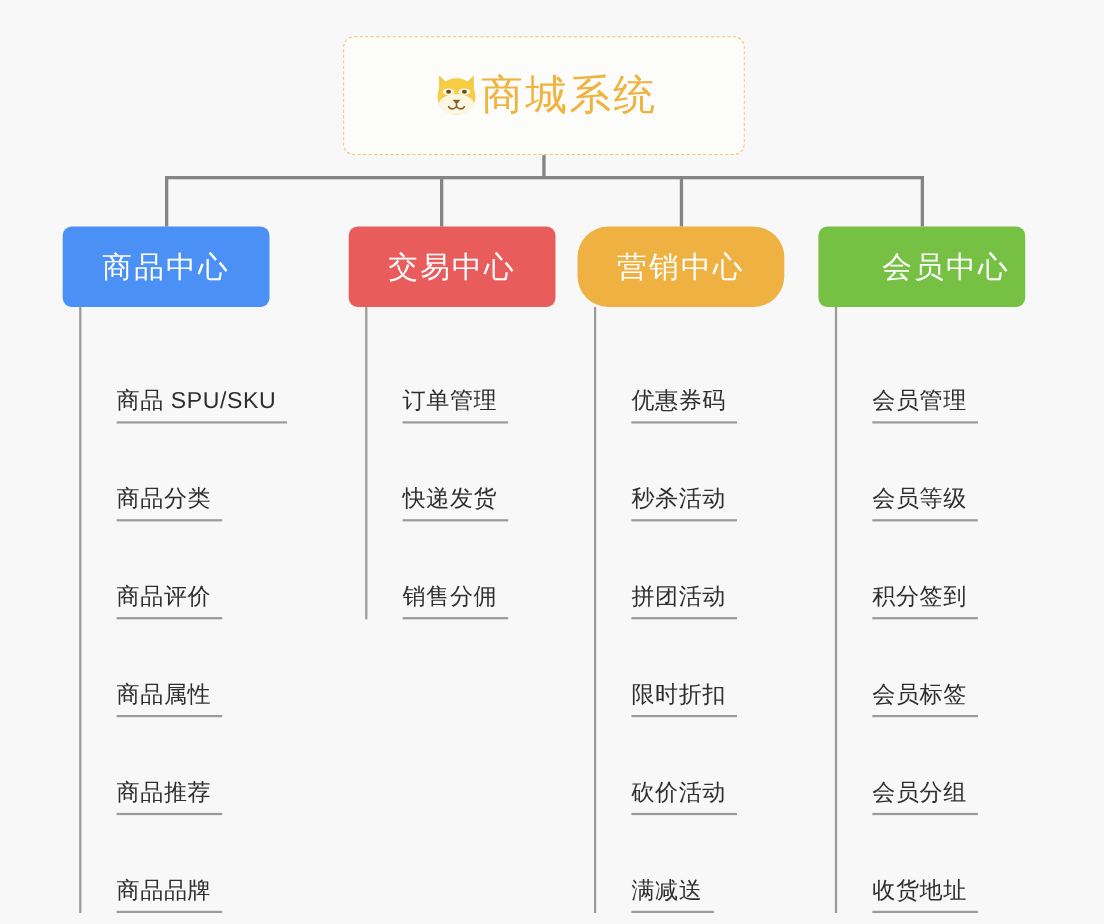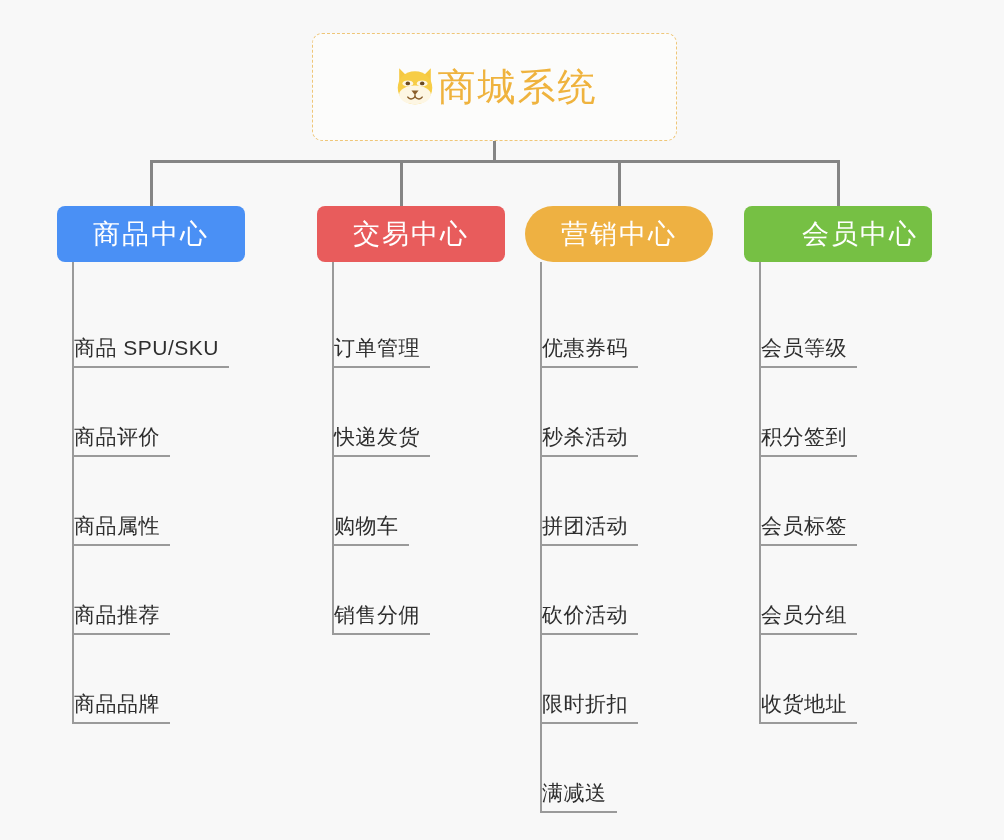--- a/index.html
+++ b/index.html
@@ -82,40 +82,41 @@
   .column {
     position: absolute;
     top: 206px;
   }
   .col-1 { left: 57px;  }
   .col-2 { left: 317px; }
   .col-3 { left: 525px; }
   .col-4 { left: 744px; }
 
   .cat-box {
-    height: 56px;
+    height: 73px;
     border-radius: 8px;
     display: flex;
     align-items: center;
     justify-content: center;
     color: #ffffff;
     font-size: 27px;
     letter-spacing: 2px;
     box-sizing: border-box;
     user-select: none;
   }
   .col-1 .cat-box { width: 188px; background: #4a90f5; }
   .col-2 .cat-box { width: 188px; background: #e85c5c; }
   .col-3 .cat-box { width: 188px; background: #eeb142; border-radius: 28px; }
   .col-4 .cat-box { width: 188px; background: #76c044; padding-left: 44px; }
 
   
   .leaf-list {
     position: relative;
     margin-left: 15px;
+    padding-left: 32px;
     border-left: 2px solid #9a9a9a;
     padding-top: 17px;
   }
   .leaf-item {
     height: 89px;
     display: flex;
     align-items: flex-end;
     box-sizing: border-box;
   }
   .leaf-label {
@@ -161,20 +162,23 @@
 
   <div class="column col-1">
     <div class="cat-box">
       <span>商品中心</span>
     </div>
     <div class="leaf-list">
       <div class="leaf-item">
           <span class="leaf-label">商品 SPU/SKU</span>
         </div>
       <div class="leaf-item">
+          <span class="leaf-label">商品分类</span>
+        </div>
+      <div class="leaf-item">
           <span class="leaf-label">商品评价</span>
         </div>
       <div class="leaf-item">
           <span class="leaf-label">商品属性</span>
         </div>
       <div class="leaf-item">
           <span class="leaf-label">商品推荐</span>
         </div>
       <div class="leaf-item">
           <span class="leaf-label">商品品牌</span>
@@ -187,60 +191,60 @@
       <span>交易中心</span>
     </div>
     <div class="leaf-list">
       <div class="leaf-item">
           <span class="leaf-label">订单管理</span>
         </div>
       <div class="leaf-item">
           <span class="leaf-label">快递发货</span>
         </div>
       <div class="leaf-item">
-          <span class="leaf-label">购物车</span>
-        </div>
-      <div class="leaf-item">
           <span class="leaf-label">销售分佣</span>
         </div>
     </div>
   </div>
 
   <div class="column col-3">
     <div class="cat-box">
       <span>营销中心</span>
     </div>
     <div class="leaf-list">
       <div class="leaf-item">
           <span class="leaf-label">优惠券码</span>
         </div>
       <div class="leaf-item">
           <span class="leaf-label">秒杀活动</span>
         </div>
       <div class="leaf-item">
           <span class="leaf-label">拼团活动</span>
         </div>
       <div class="leaf-item">
+          <span class="leaf-label">限时折扣</span>
+        </div>
+      <div class="leaf-item">
           <span class="leaf-label">砍价活动</span>
         </div>
       <div class="leaf-item">
-          <span class="leaf-label">限时折扣</span>
-        </div>
-      <div class="leaf-item">
           <span class="leaf-label">满减送</span>
         </div>
     </div>
   </div>
 
   <div class="column col-4">
     <div class="cat-box">
       <span>会员中心</span>
     </div>
     <div class="leaf-list">
       <div class="leaf-item">
+          <span class="leaf-label">会员管理</span>
+        </div>
+      <div class="leaf-item">
           <span class="leaf-label">会员等级</span>
         </div>
       <div class="leaf-item">
           <span class="leaf-label">积分签到</span>
         </div>
       <div class="leaf-item">
           <span class="leaf-label">会员标签</span>
         </div>
       <div class="leaf-item">
           <span class="leaf-label">会员分组</span>

